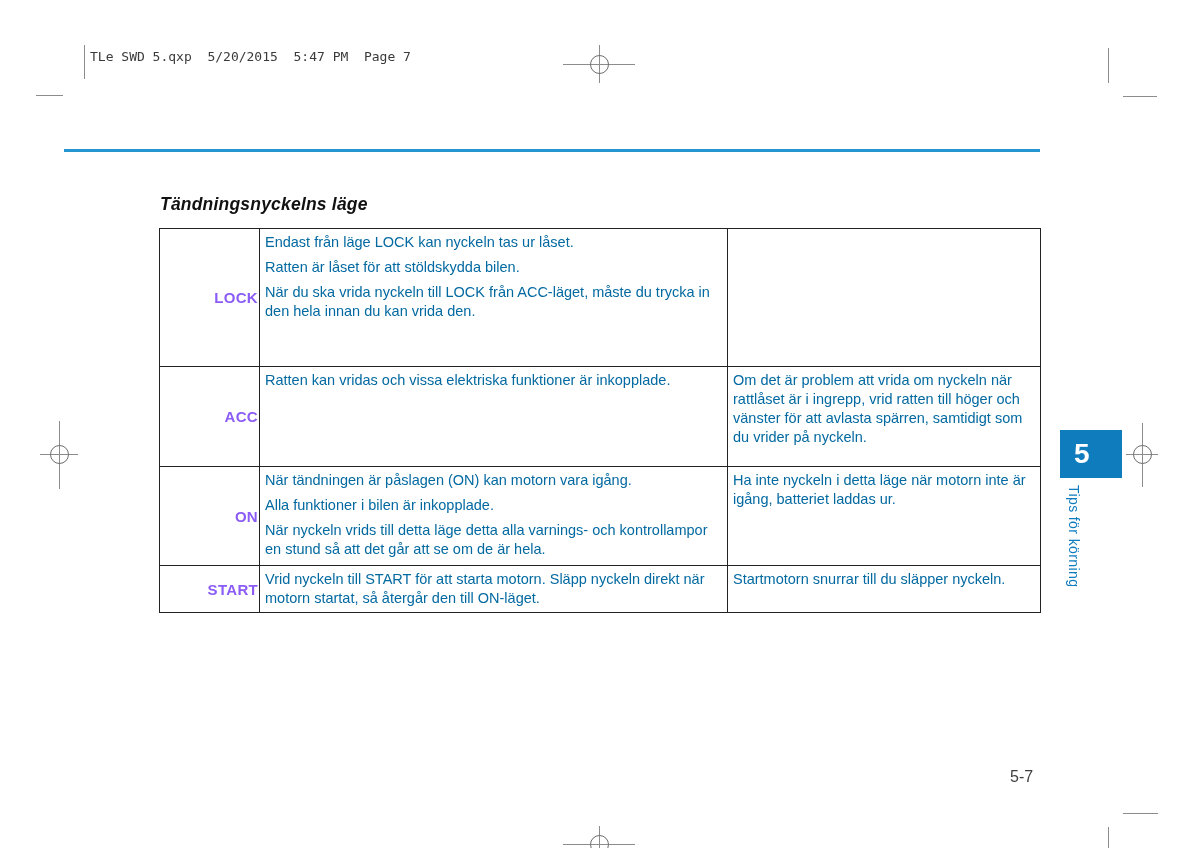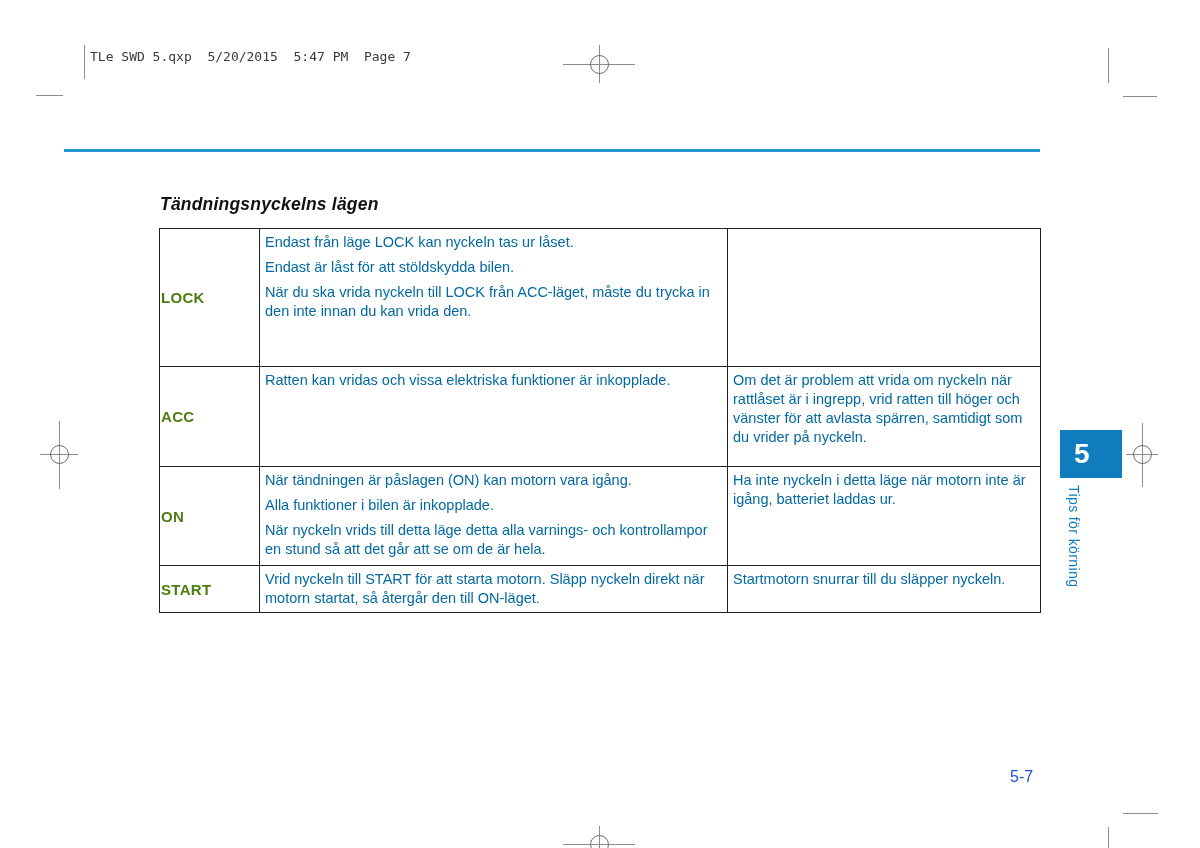--- a/index.html
+++ b/index.html
@@ -37,22 +37,22 @@
   .key-table {
     position:absolute; left:159px; top:197px; width:881px;
     border-collapse:collapse; table-layout:fixed;
   }
   .key-table th, .key-table td { border:1.5px solid #222; }
   .key-table th {
     font-size:15px; font-weight:bold; text-align:center; vertical-align:middle;
     line-height:1.25; color:#111; padding:2px;
   }
   .key-cell {
-    text-align:left; vertical-align:middle; font-weight:bold;
-    font-size:15px; letter-spacing:0.3px; color:#4d7c0f;
+    text-align:right; vertical-align:middle; font-weight:bold;
+    font-size:15px; letter-spacing:0.3px; color:#8b5cf6;
   }
   .text-cell {
     vertical-align:top; padding:4px 5px; font-size:14.5px; line-height:1.31; color:#0369a1;
   }
   .text-cell p { margin:0 0 6px 0; }
   .text-cell p:last-child { margin-bottom:0; }
   .row-header { height:46px; }
   .row-lock   { height:138px; }
   .row-acc    { height:100px; }
   .row-on     { height:99px; }
@@ -63,21 +63,21 @@
   .chapter-tab {
     position:absolute; left:1060px; top:399px; width:62px; height:48px;
     background:#0f7cbe; color:#ffffff; display:flex; align-items:center;
     font-size:28px; font-weight:bold; padding-left:14px; box-sizing:border-box;
   }
   .side-label {
     position:absolute; left:1066px; top:454px;
     writing-mode:vertical-rl; font-size:14px; color:#0f7cbe; letter-spacing:0.4px;
   }
 
-  .page-number { position:absolute; left:1010px; top:737px; font-size:16px; color:#1d4ed8; }
+  .page-number { position:absolute; left:1010px; top:737px; font-size:16px; color:#404040; }
 </style>
 </head>
 <body>
 
 <div class="page">
 
   <div class="proof-header">TLe SWD 5.qxp  5/20/2015  5:47 PM  Page 7</div>
 
   <div class="mark v" style="left:84px; top:14px; height:34px;"></div>
   <div class="mark h" style="left:36px; top:64px; width:27px;"></div>
@@ -97,35 +97,35 @@
   <div class="mark h" style="left:1126px; top:423px; width:32px;"></div>
   <div class="mark v" style="left:1142px; top:392px; height:64px;"></div>
   <div class="reg-circle" style="left:1133px; top:414px;"></div>
 
   <div class="mark h" style="left:563px; top:813px; width:72px;"></div>
   <div class="mark v" style="left:599px; top:795px; height:37px;"></div>
   <div class="reg-circle" style="left:590px; top:804px;"></div>
 
   <div class="blue-rule"></div>
 
-  <div class="doc-title">Tändningsnyckelns lägen</div>
+  <div class="doc-title">Tändningsnyckelns läge</div>
 
   <table class="key-table">
     <colgroup>
       <col style="width:100px">
       <col style="width:468px">
       <col style="width:313px">
     </colgroup>
     <tbody>
     <tr class="row-lock">
       <td class="key-cell">LOCK</td>
       <td class="text-cell">
         <p>Endast från läge LOCK kan nyckeln tas ur låset.</p>
-        <p>Endast är låst för att stöldskydda bilen.</p>
-        <p>När du ska vrida nyckeln till LOCK från ACC-läget, måste du trycka in den inte innan du kan vrida den.</p>
+        <p>Ratten är låset för att stöldskydda bilen.</p>
+        <p>När du ska vrida nyckeln till LOCK från ACC-läget, måste du trycka in den hela innan du kan vrida den.</p>
       </td>
       <td class="text-cell"></td>
     </tr>
     <tr class="row-acc">
       <td class="key-cell">ACC</td>
       <td class="text-cell">
         <p>Ratten kan vridas och vissa elektriska funktioner är inkopplade.</p>
       </td>
       <td class="text-cell">
         <p>Om det är problem att vrida om nyckeln när rattlåset är i ingrepp, vrid ratten till höger och vänster för att avlasta spärren, samtidigt som du vrider på nyckeln.</p>

